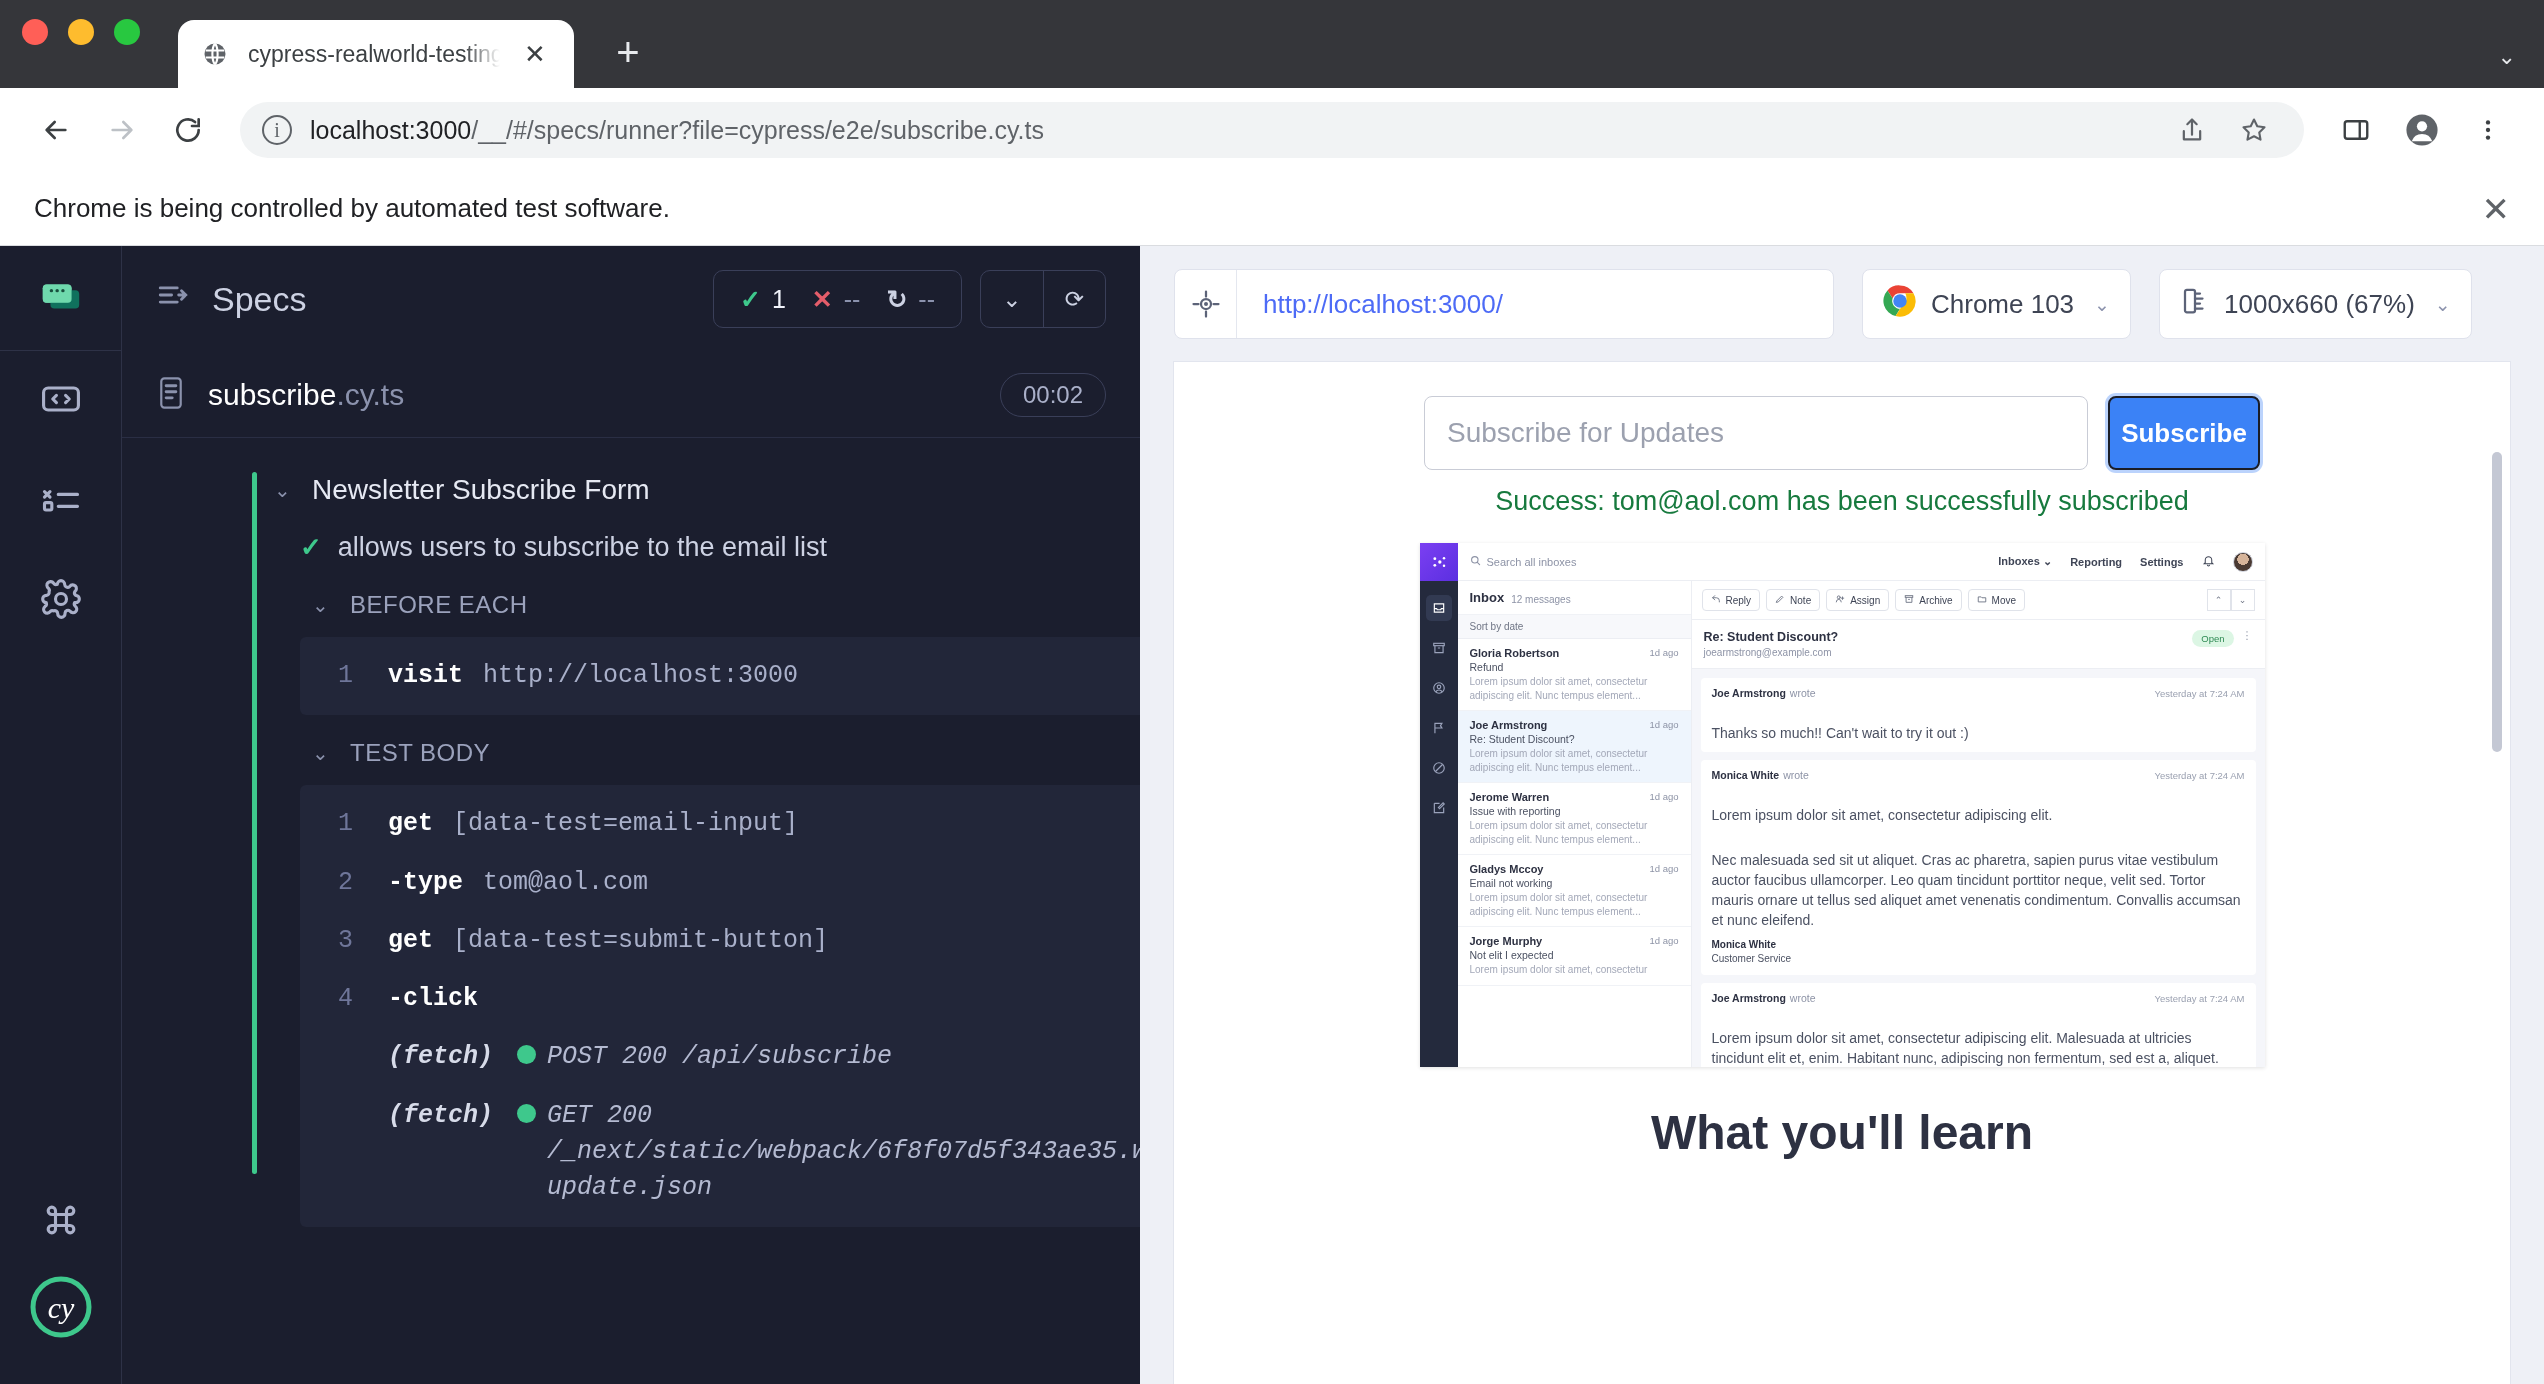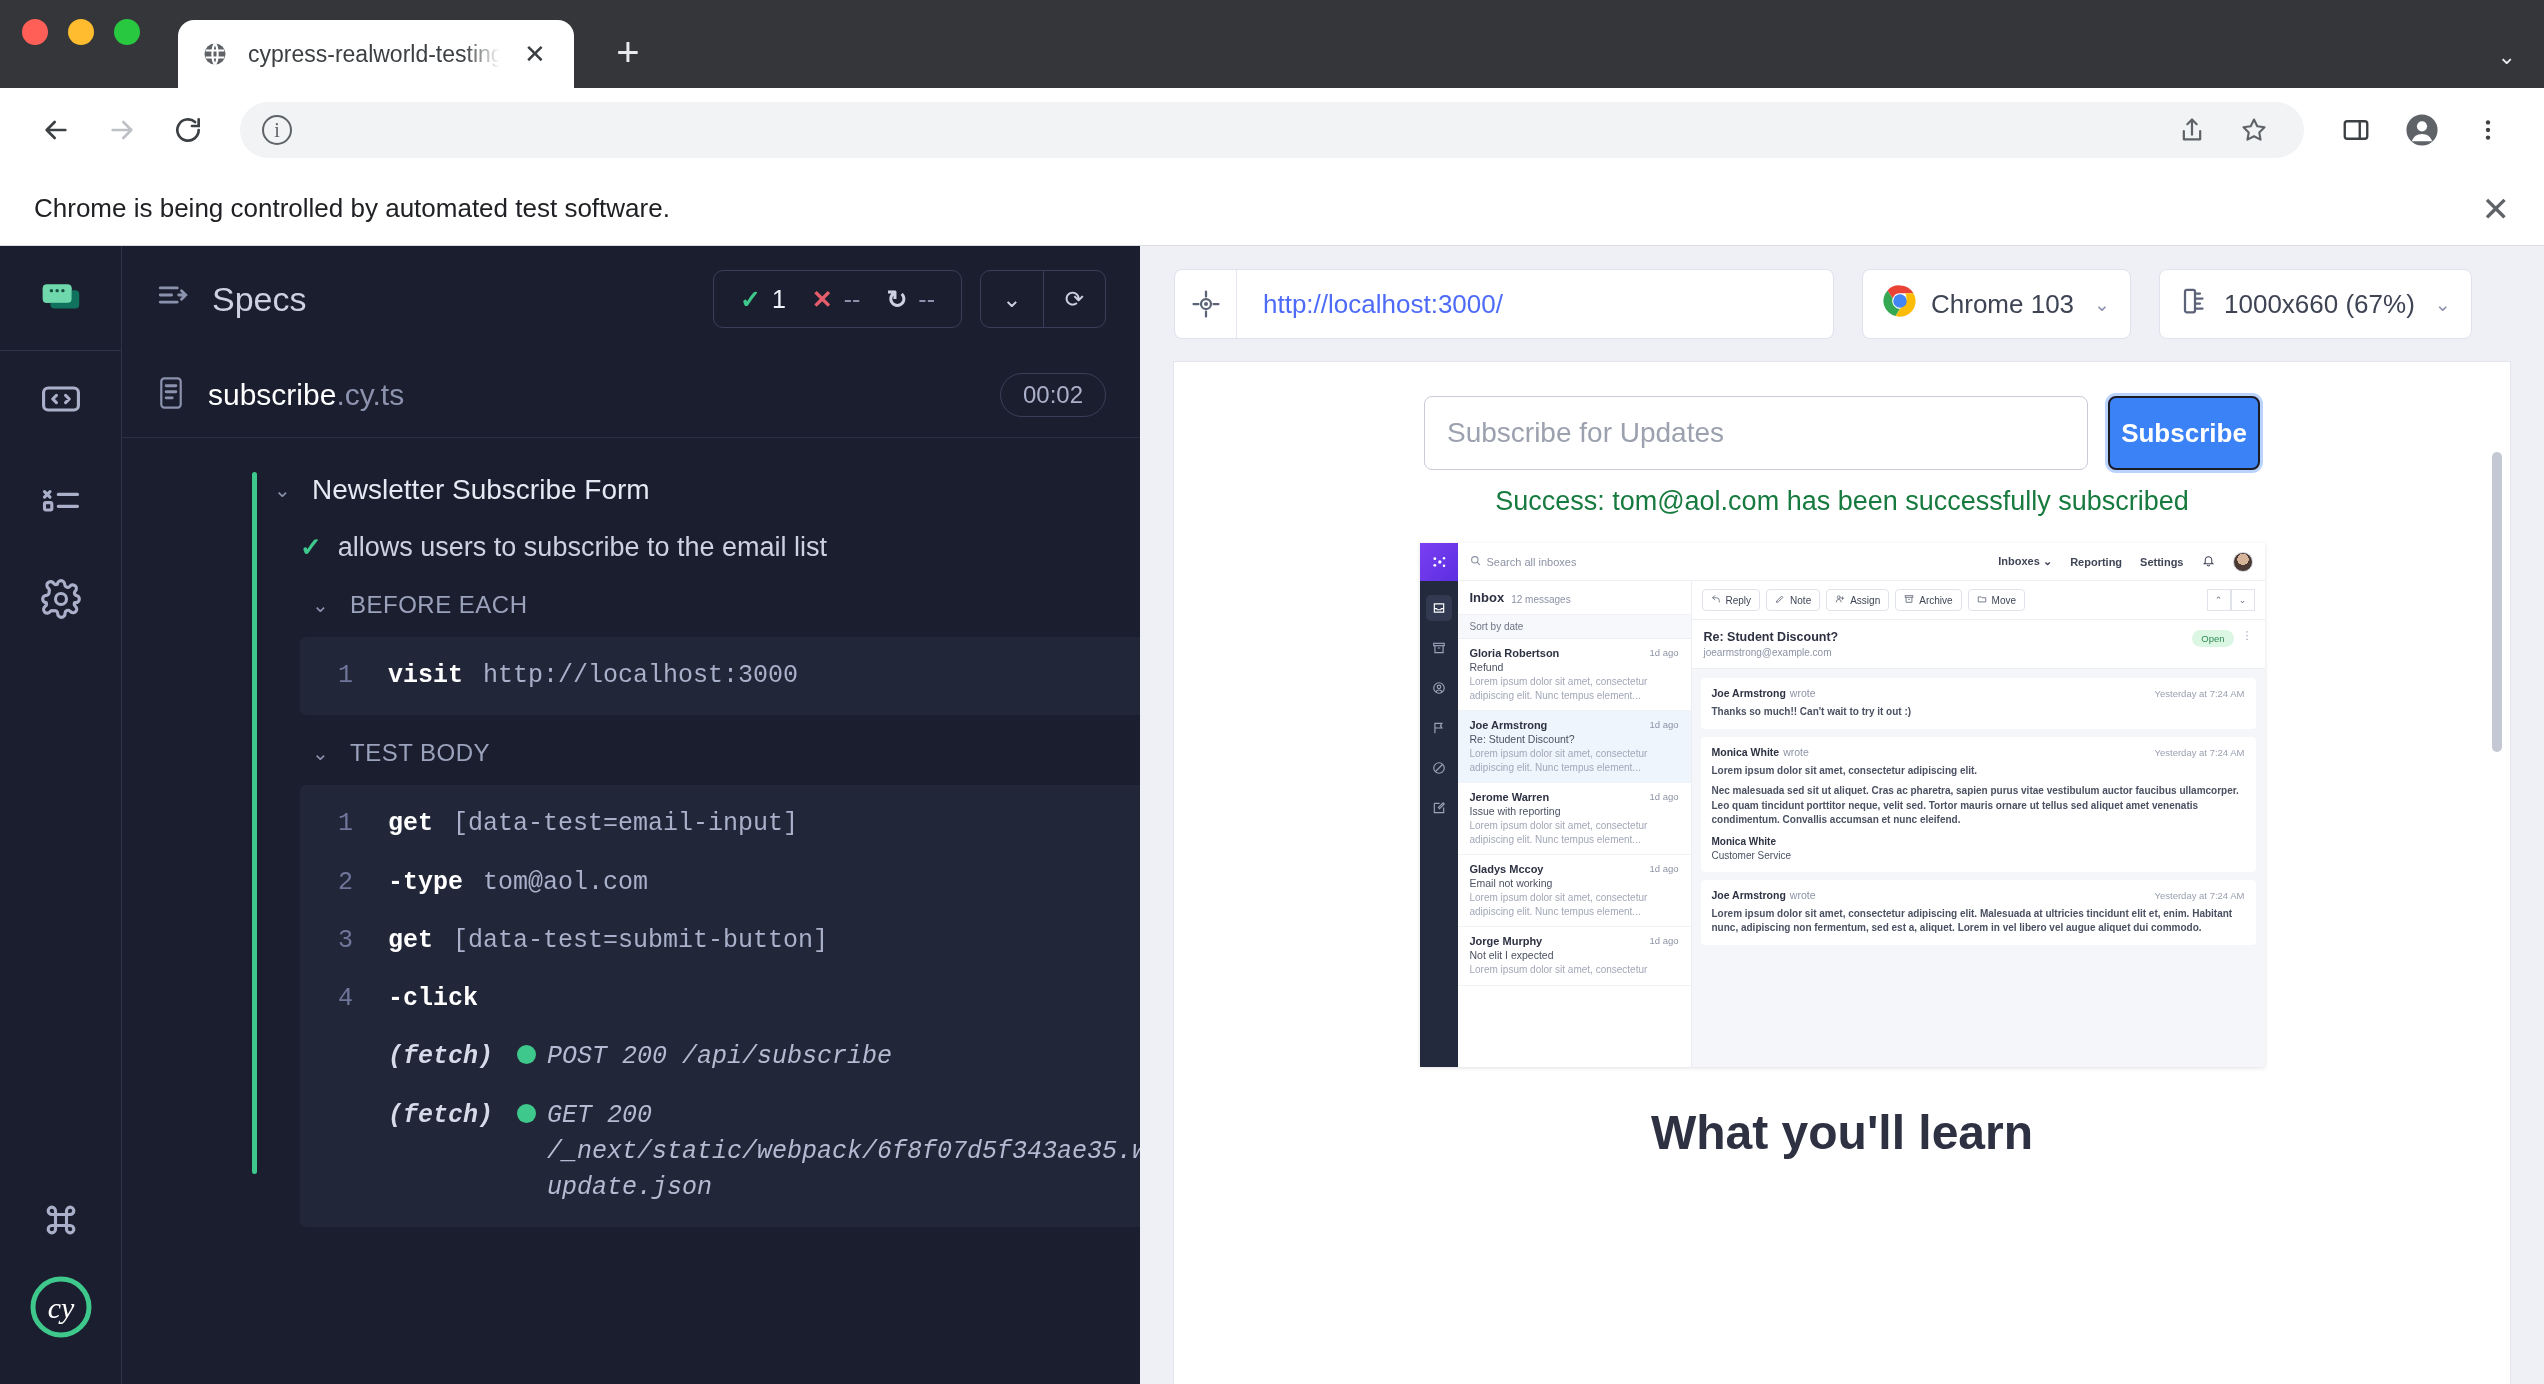--- a/index.html
+++ b/index.html
@@ -275,21 +275,21 @@
   .em-subject h4 { font-size: 12.5px; color: #2d3142; }
   .em-subject .mail { font-size: 10px; color: #8d93a6; margin-top: 3px; }
   .em-badge { margin-left: auto; background: #dcf6e4; color: #2f8a54; font-size: 9.5px; border-radius: 9px; padding: 3px 9px; }
   .em-kebab { margin-left: 8px; color: #9aa0b0; font-size: 11px; line-height: 1; }
   .em-msgs { flex: 1; padding: 9px; display: flex; flex-direction: column; gap: 8px; overflow: hidden; }
   .em-msg { background: #fff; border-radius: 4px; padding: 9px 11px; }
   .em-msg-head { display: flex; align-items: baseline; }
   .em-msg-head b { font-size: 10.5px; color: #2d3142; }
   .em-msg-head .wrote { font-size: 10.5px; color: #8d93a6; margin-left: 4px; }
   .em-msg-head .when { margin-left: auto; font-size: 9.5px; color: #9aa0b0; }
-  .em-msg p { font-size: 10px; color: #4b5162; margin-top: 6px; line-height: 1.45; font-weight: bold; }
+  .em-msg p { font-size: 14px; color: #4b5162; margin-top: 24px; line-height: 1.45; }
   .em-sig { margin-top: 7px; font-size: 10px; color: #4b5162; line-height: 1.4; }
   .em-sig b { color: #2d3142; }
 
   .learn {
     text-align: center; padding: 38px 0 26px 0; font-size: 48px;
     font-weight: bold; color: #2d3142;
   }
 </style>
 </head>
 <body>
@@ -328,20 +328,21 @@
         </svg>
     </div>
     <div class="tbtn">
       <svg width="32" height="32" viewBox="0 0 24 24" fill="none" stroke="#3c4043" stroke-width="2" stroke-linecap="round">
           <path d="M20 12a8 8 0 1 1-2.7-6"></path>
           <path d="M20 4v5h-5"></path>
         </svg>
     </div>
     <div class="omnibox">
       <span class="omni-info">i</span>
+      <span class="omni-url"><b>localhost:3000</b><span>/__/#/specs/runner?file=cypress/e2e/subscribe.cy.ts</span></span>
       <span class="omni-right">
         <span class="tbtn">
           <svg width="28" height="28" viewBox="0 0 24 24" fill="none" stroke="#5f6368" stroke-width="1.9" stroke-linecap="round" stroke-linejoin="round">
               <path d="M12 3v13M8 7l4-4 4 4"></path>
               <path d="M5 13v7h14v-7"></path>
             </svg>
         </span>
         <span class="tbtn">
           <svg width="28" height="28" viewBox="0 0 24 24" fill="none" stroke="#5f6368" stroke-width="1.8" stroke-linejoin="round">
               <path d="M12 3l2.8 5.8 6.2.9-4.5 4.4 1.1 6.2L12 17.4 6.4 20.3l1.1-6.2L3 9.7l6.2-.9z"></path>

